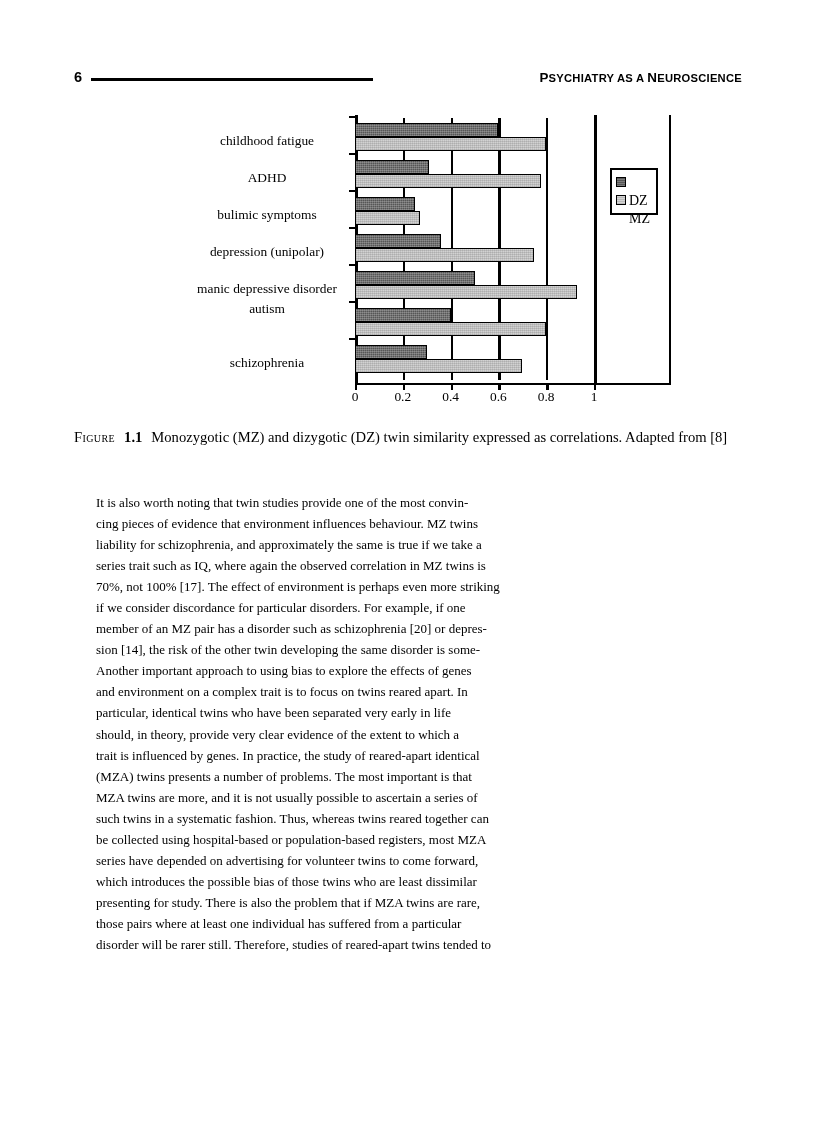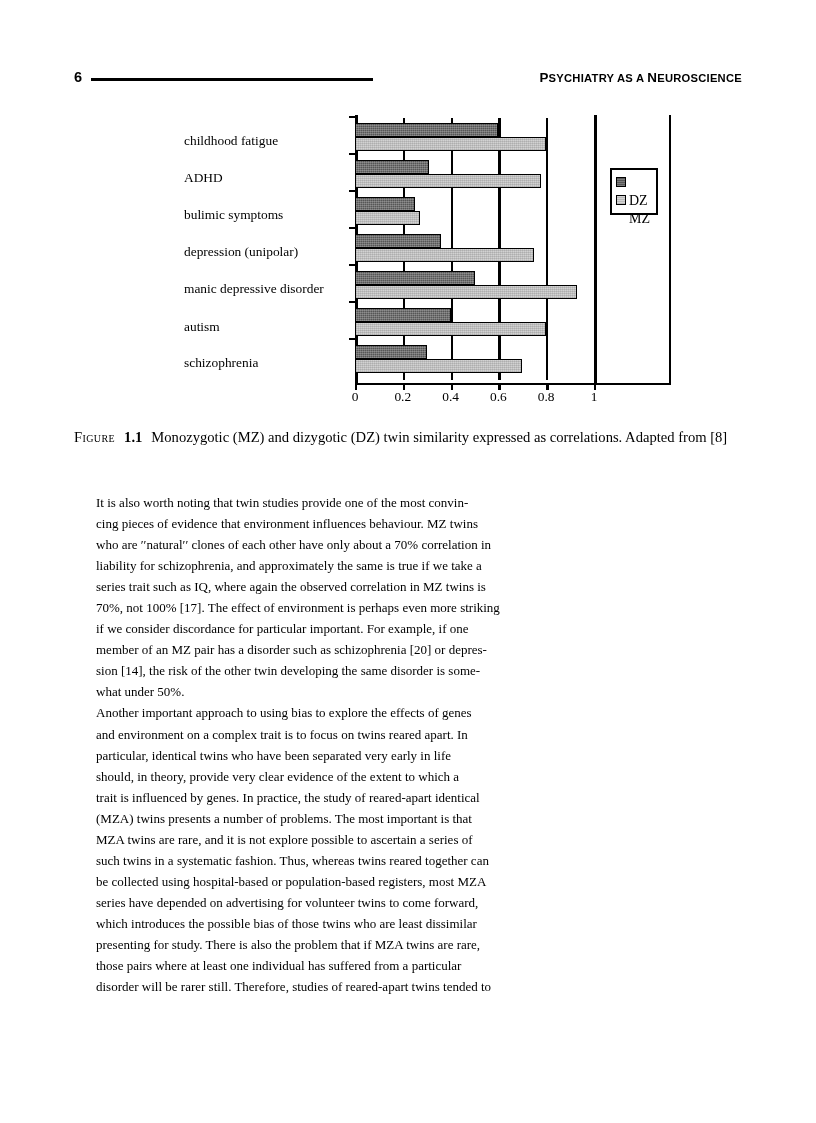--- a/index.html
+++ b/index.html
@@ -82,21 +82,21 @@
     position: absolute;
     left: 110px;
     top: 8px;
     width: 166px;
     height: 262px;
   }
   .cat-label {
     position: absolute;
     right: 0;
     width: 166px;
-    text-align: left;
+    text-align: center;
     font-size: 13.4px;
     line-height: 1;
     white-space: nowrap;
   }
 
   
   .plot {
     position: absolute;
     left: 281px;
     top: 8px;
@@ -286,21 +286,21 @@
 
   <div class="figure">
     <div class="chart">
 
       <div class="cat-labels">
         <div class="cat-label" style="top:16px">childhood fatigue</div>
         <div class="cat-label" style="top:53px">ADHD</div>
         <div class="cat-label" style="top:90px">bulimic symptoms</div>
         <div class="cat-label" style="top:127px">depression (unipolar)</div>
         <div class="cat-label" style="top:164px">manic depressive disorder</div>
-        <div class="cat-label" style="top:202px">autism</div>
+        <div class="cat-label" style="top:184px">autism</div>
         <div class="cat-label" style="top:238px">schizophrenia</div>
       </div>
 
       <div class="plot">
 
         <div class="gridline" style="left:47.8px"></div>
         <div class="gridline" style="left:95.6px"></div>
         <div class="gridline" style="left:143.4px"></div>
         <div class="gridline" style="left:191.2px"></div>
 
@@ -370,37 +370,35 @@
   </div>
 
   <div class="caption">
     <span class="fig-word">Figure</span><span class="gap"></span><span class="fig-num">1.1</span><span class="gap"></span><span>Monozygotic (MZ) and dizygotic (DZ) twin similarity expressed as correlations. Adapted from [8]</span>
   </div>
 
   <div class="body-text">
     <p>
       <span class="line" style="text-indent:22px">It is also worth noting that twin studies provide one of the most convin-</span>
       <span class="line">cing pieces of evidence that environment influences behaviour. MZ twins</span>
-      <span class="line">who are ′′natural′′ clones of each other have only about a 70% correlation in</span>
       <span class="line">liability for schizophrenia, and approximately the same is true if we take a</span>
       <span class="line">series trait such as IQ, where again the observed correlation in MZ twins is</span>
       <span class="line">70%, not 100% [17]. The effect of environment is perhaps even more striking</span>
-      <span class="line">if we consider discordance for particular important. For example, if one</span>
+      <span class="line">if we consider discordance for particular disorders. For example, if one</span>
       <span class="line">member of an MZ pair has a disorder such as schizophrenia [20] or depres-</span>
       <span class="line">sion [14], the risk of the other twin developing the same disorder is some-</span>
-      <span class="line">what under 50%.</span>
     </p>
     <p>
       <span class="line" style="text-indent:22px">Another important approach to using bias to explore the effects of genes</span>
       <span class="line">and environment on a complex trait is to focus on twins reared apart. In</span>
       <span class="line">particular, identical twins who have been separated very early in life</span>
       <span class="line">should, in theory, provide very clear evidence of the extent to which a</span>
       <span class="line">trait is influenced by genes. In practice, the study of reared-apart identical</span>
       <span class="line">(MZA) twins presents a number of problems. The most important is that</span>
-      <span class="line">MZA twins are rare, and it is not explore possible to ascertain a series of</span>
+      <span class="line">MZA twins are more, and it is not usually possible to ascertain a series of</span>
       <span class="line">such twins in a systematic fashion. Thus, whereas twins reared together can</span>
       <span class="line">be collected using hospital-based or population-based registers, most MZA</span>
       <span class="line">series have depended on advertising for volunteer twins to come forward,</span>
       <span class="line">which introduces the possible bias of those twins who are least dissimilar</span>
       <span class="line">presenting for study. There is also the problem that if MZA twins are rare,</span>
       <span class="line">those pairs where at least one individual has suffered from a particular</span>
       <span class="line">disorder will be rarer still. Therefore, studies of reared-apart twins tended to</span>
     </p>
   </div>
 

